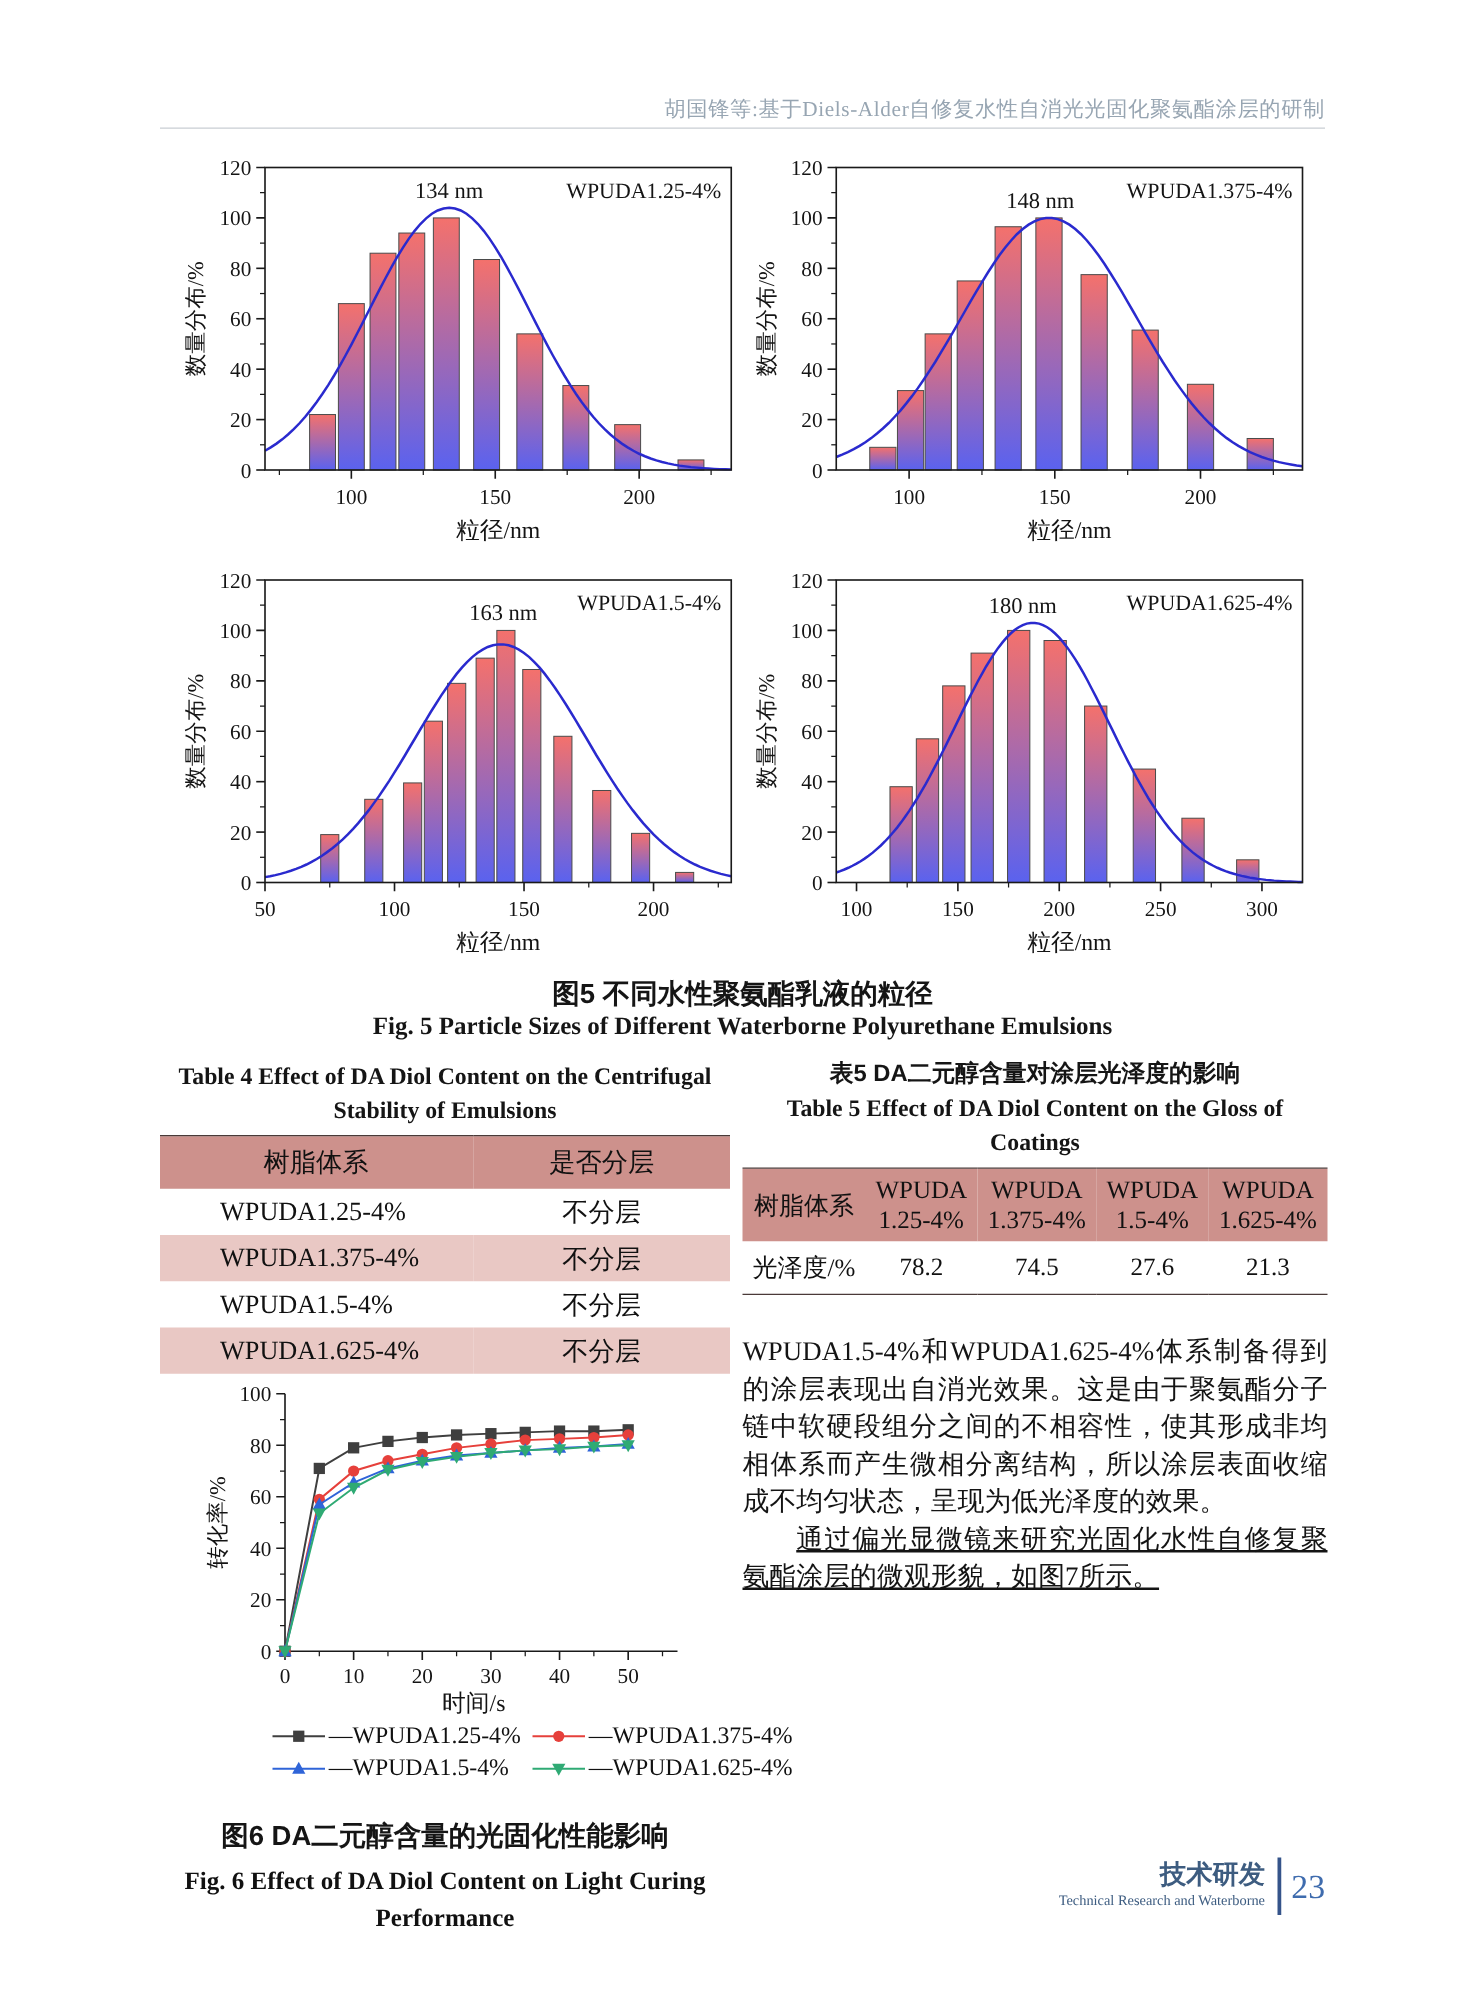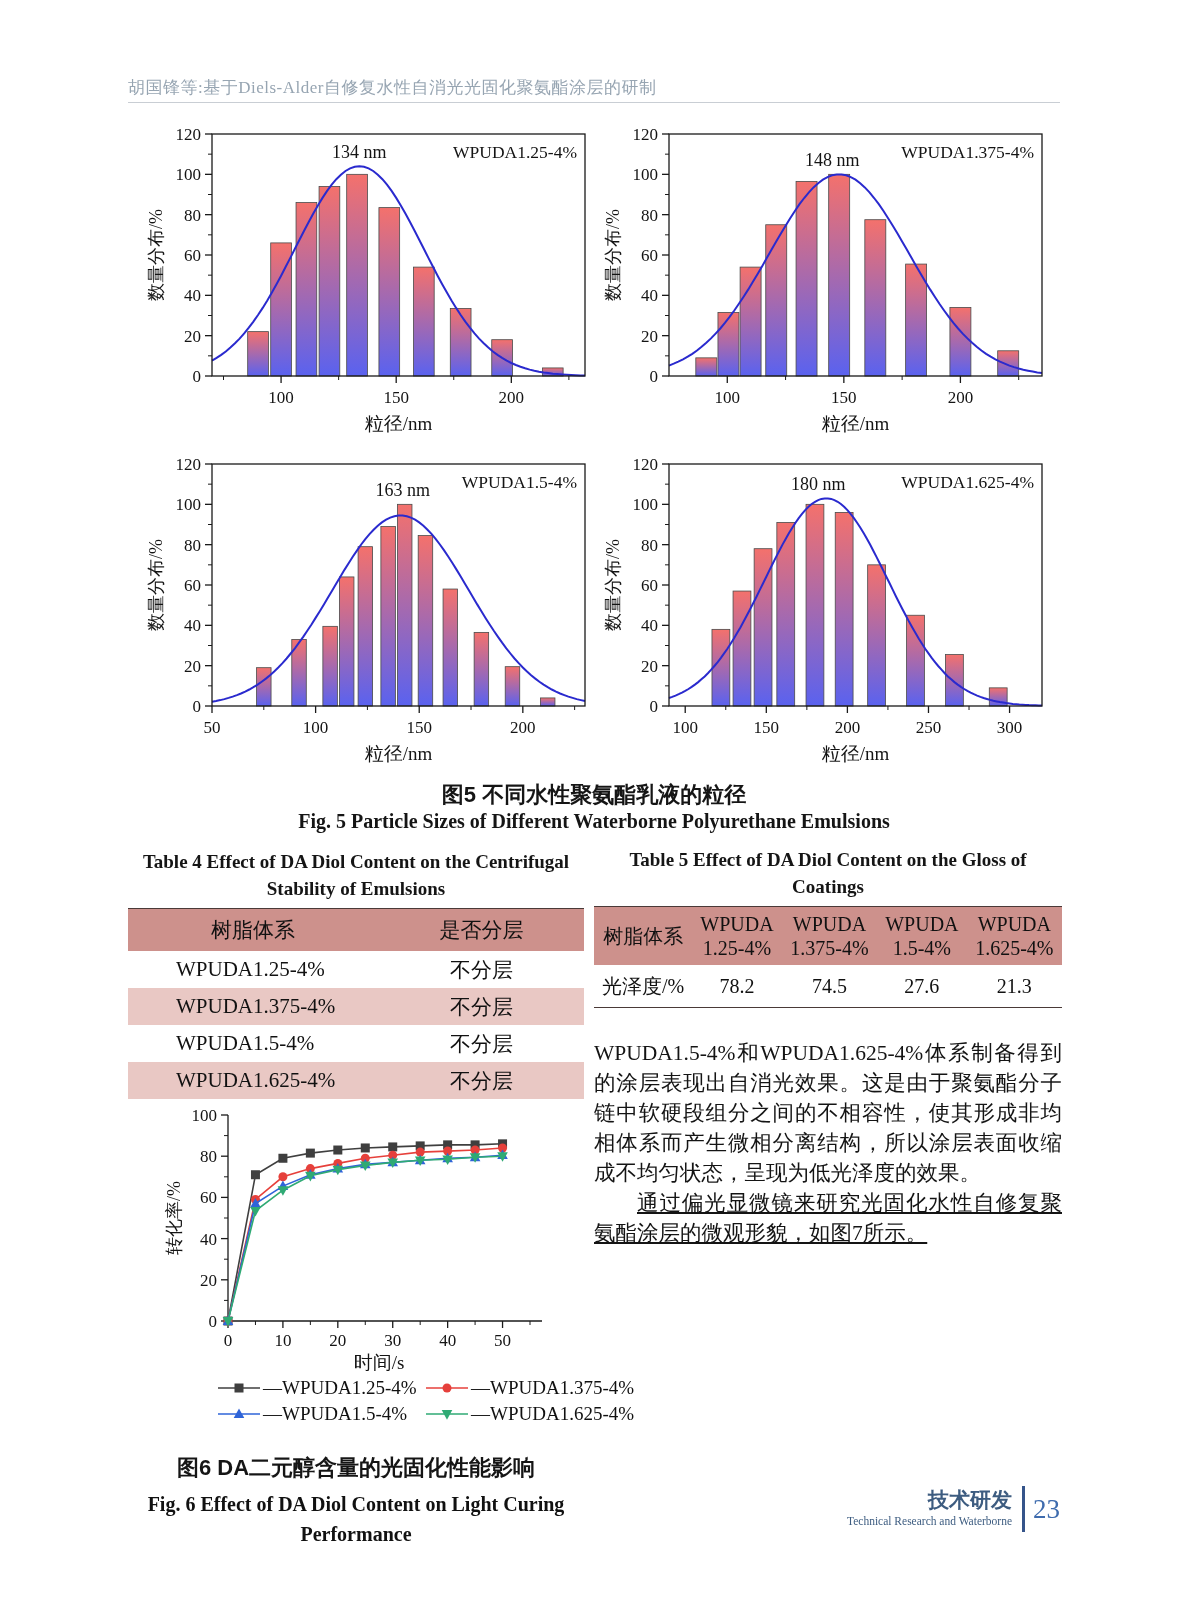--- a/index.html
+++ b/index.html
@@ -1,21 +1,21 @@
 <!DOCTYPE html>
 <html><head>
 <meta charset="utf-8">
 <style>
   html,body { margin:0; padding:0; background:#ffffff; }
   .page { position:relative; width:1187px; height:1600px; background:#ffffff;
           font-family:"Liberation Serif", serif; color:#111; overflow:hidden; }
 
   
   .page-header { position:absolute; top:76px; left:128px; width:932px;
-                 text-align:left; font-size:17px; color:#97a5b2; letter-spacing:0.5px; }
+                 text-align:right; font-size:17px; color:#97a5b2; letter-spacing:0.5px; }
   .header-rule { position:absolute; top:102px; left:128px; width:932px;
                  border-top:1.5px solid #c9ced4; }
 
   
   .charts-grid { position:absolute; top:120px; left:140px;
                  display:grid; grid-template-columns:455px 455px; grid-auto-rows:330px; column-gap:2px; }
   .chart-cell { width:455px; height:330px; }
 
   
   .fig5-cap-zh { position:absolute; top:780px; left:128px; width:932px; text-align:center;
@@ -459,20 +459,21 @@
       </div>
 
     <div class="fig6-cap-zh">图6  DA二元醇含量的光固化性能影响</div>
     <div class="fig6-cap-en">
       <span>Fig. 6   Effect of DA Diol Content on Light Curing</span><br>
       <span>Performance</span>
     </div>
   </div>
 
   <div class="col-right">
+    <div class="tbl-title-zh">表5  DA二元醇含量对涂层光泽度的影响</div>
     <div class="tbl-title-en">Table 5   Effect of DA Diol Content on the Gloss of Coatings</div>
 
     <table class="t5">
       <thead>
         <tr>
           <th class="hc">树脂体系</th>
           <th>
             <span class="l">WPUDA</span>
             <span class="l">1.25-4%</span>
           </th>

